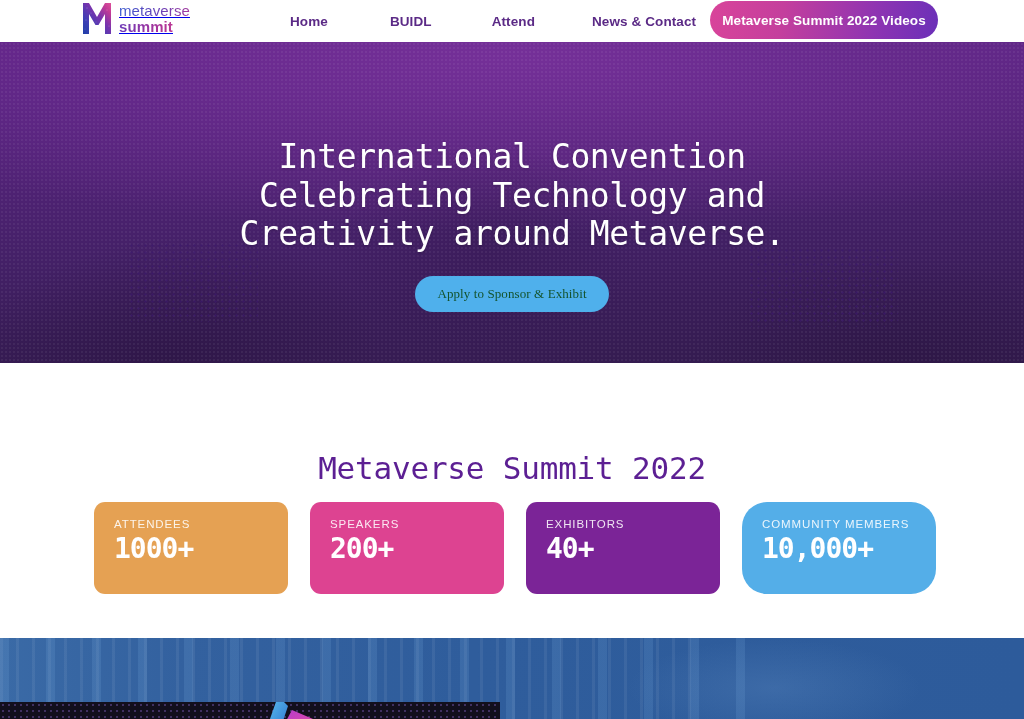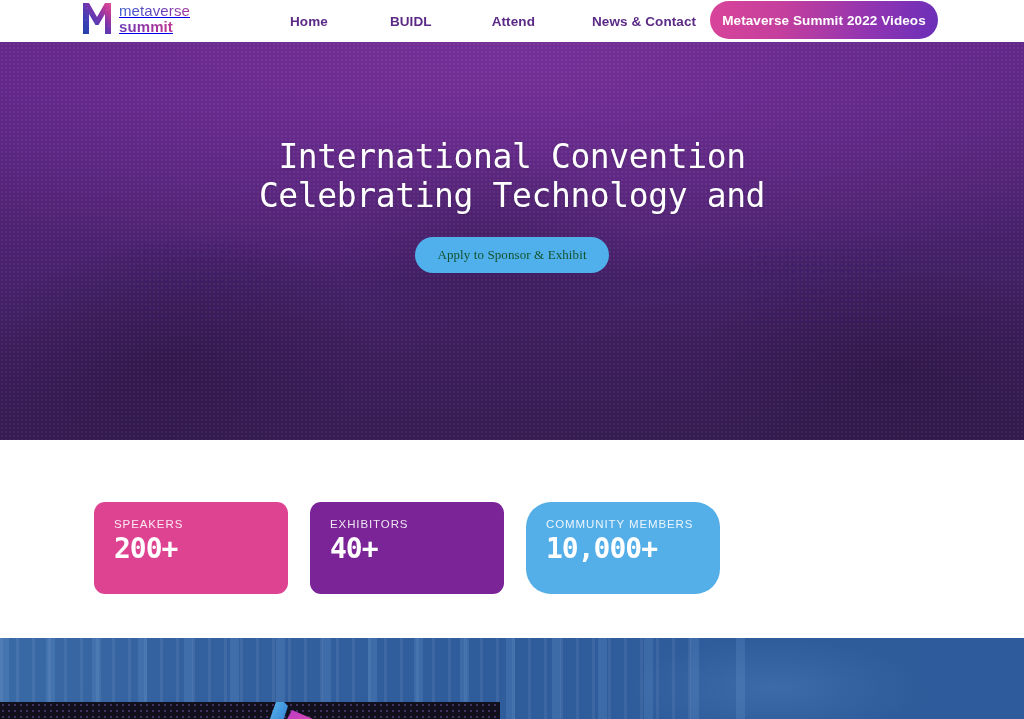--- a/index.html
+++ b/index.html
@@ -49,21 +49,21 @@
     position:absolute; left:710px; top:1px; width:228px; height:38px;
     border-radius:19px; border:0; cursor:pointer;
     background:linear-gradient(100deg,#d9449a 0%,#c43f9d 32%,#8e34b2 72%,#6a2fb8 100%);
     color:#fff; font-size:13.5px; font-weight:700; letter-spacing:.1px;
     font-family:"Liberation Sans", sans-serif;
     display:flex; align-items:center; justify-content:center;
   }
 
   
   .hero {
-    position:absolute; top:42px; left:0; width:1024px; height:398px;
+    position:absolute; top:42px; left:0; width:1024px; height:321px;
     overflow:hidden;
     background:
       radial-gradient(120% 90% at 50% 4%, rgba(126,52,160,.75) 0%, rgba(110,45,150,0) 62%),
       linear-gradient(177deg,#5d2384 0%,#57237f 16%,#4f2274 38%,#432066 60%,#3a1d59 78%,#331b4e 100%);
   }
   .hero-blob-a {
     position:absolute; left:-60px; top:150px; width:560px; height:330px;
     background:radial-gradient(55% 55% at 40% 50%, rgba(40,18,62,.55) 0%, rgba(40,18,62,0) 70%);
     transform:rotate(-9deg);
   }
@@ -223,29 +223,35 @@
   <div class="hero-blob-b"></div>
   <div class="hero-blob-c"></div>
   <div class="hero-dots"></div>
   <div class="dotcluster dc1"></div>
   <div class="dotcluster dc2"></div>
 
   <div class="hero-inner">
     <h1 class="hero-title">
       <span>International Convention</span>
       <span>Celebrating Technology and</span>
+      <span>Creativity around Metaverse.</span>
     </h1>
     <button class="hero-cta" style="background: rgb(79, 176, 236);">Apply to Sponsor &amp; Exhibit</button>
   </div>
 </section>
 
 <section class="stats">
+  <h2 class="stats-title" style="color: rgb(92, 31, 147);">Metaverse Summit 2022</h2>
 
   <div class="cards">
 
+    <div class="card" id="card0" style="background: rgb(229, 161, 83);">
+      <div class="card-label">ATTENDEES</div>
+      <div class="card-value">1000+</div>
+    </div>
 
     <div class="card" id="card1" style="background: rgb(221, 67, 145);">
       <div class="card-label">SPEAKERS</div>
       <div class="card-value">200+</div>
     </div>
 
     <div class="card" id="card2" style="background: rgb(123, 36, 151);">
       <div class="card-label">EXHIBITORS</div>
       <div class="card-value">40+</div>
     </div>

